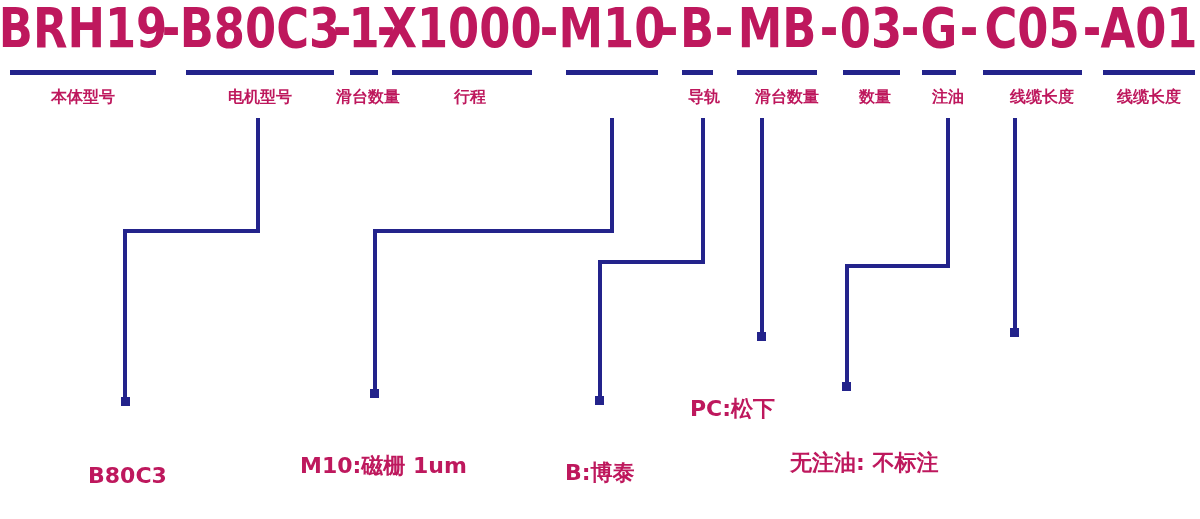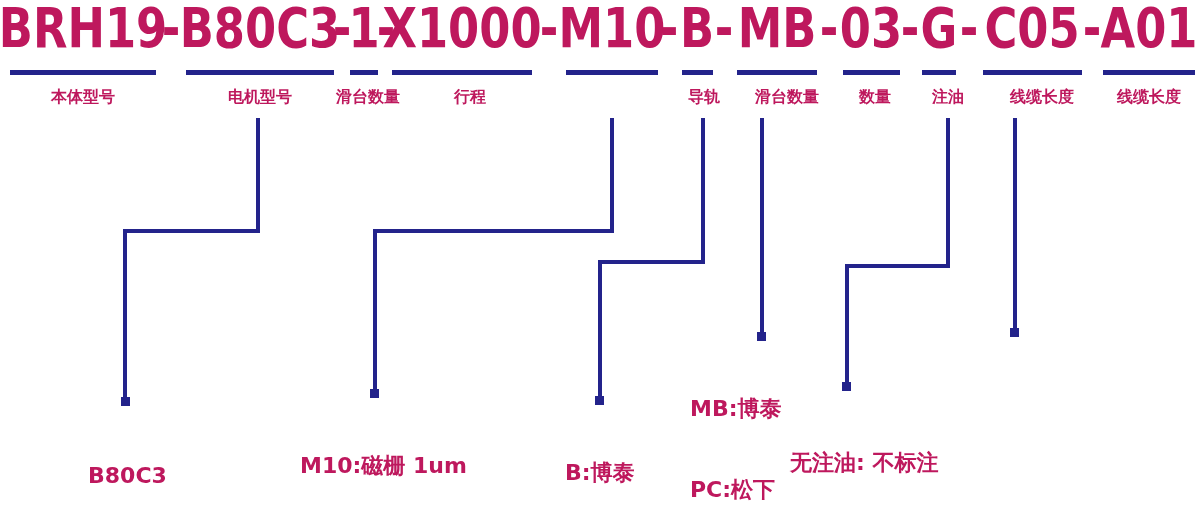--- a/index.html
+++ b/index.html
@@ -155,21 +155,20 @@
     
   </div>
 
   <div class="legend" style="left:565px;top:407px">
     <div>B:博泰</div>
     
     
   </div>
 
   <div class="legend" style="left:690px;top:343px">
-    <div>MB:博泰</div>
     <div>PC:松下</div>
   </div>
 
   <div class="legend" style="left:790px;top:397px">
     <div>无注油: 不标注</div>
   </div>
 
 
 </div>
 

